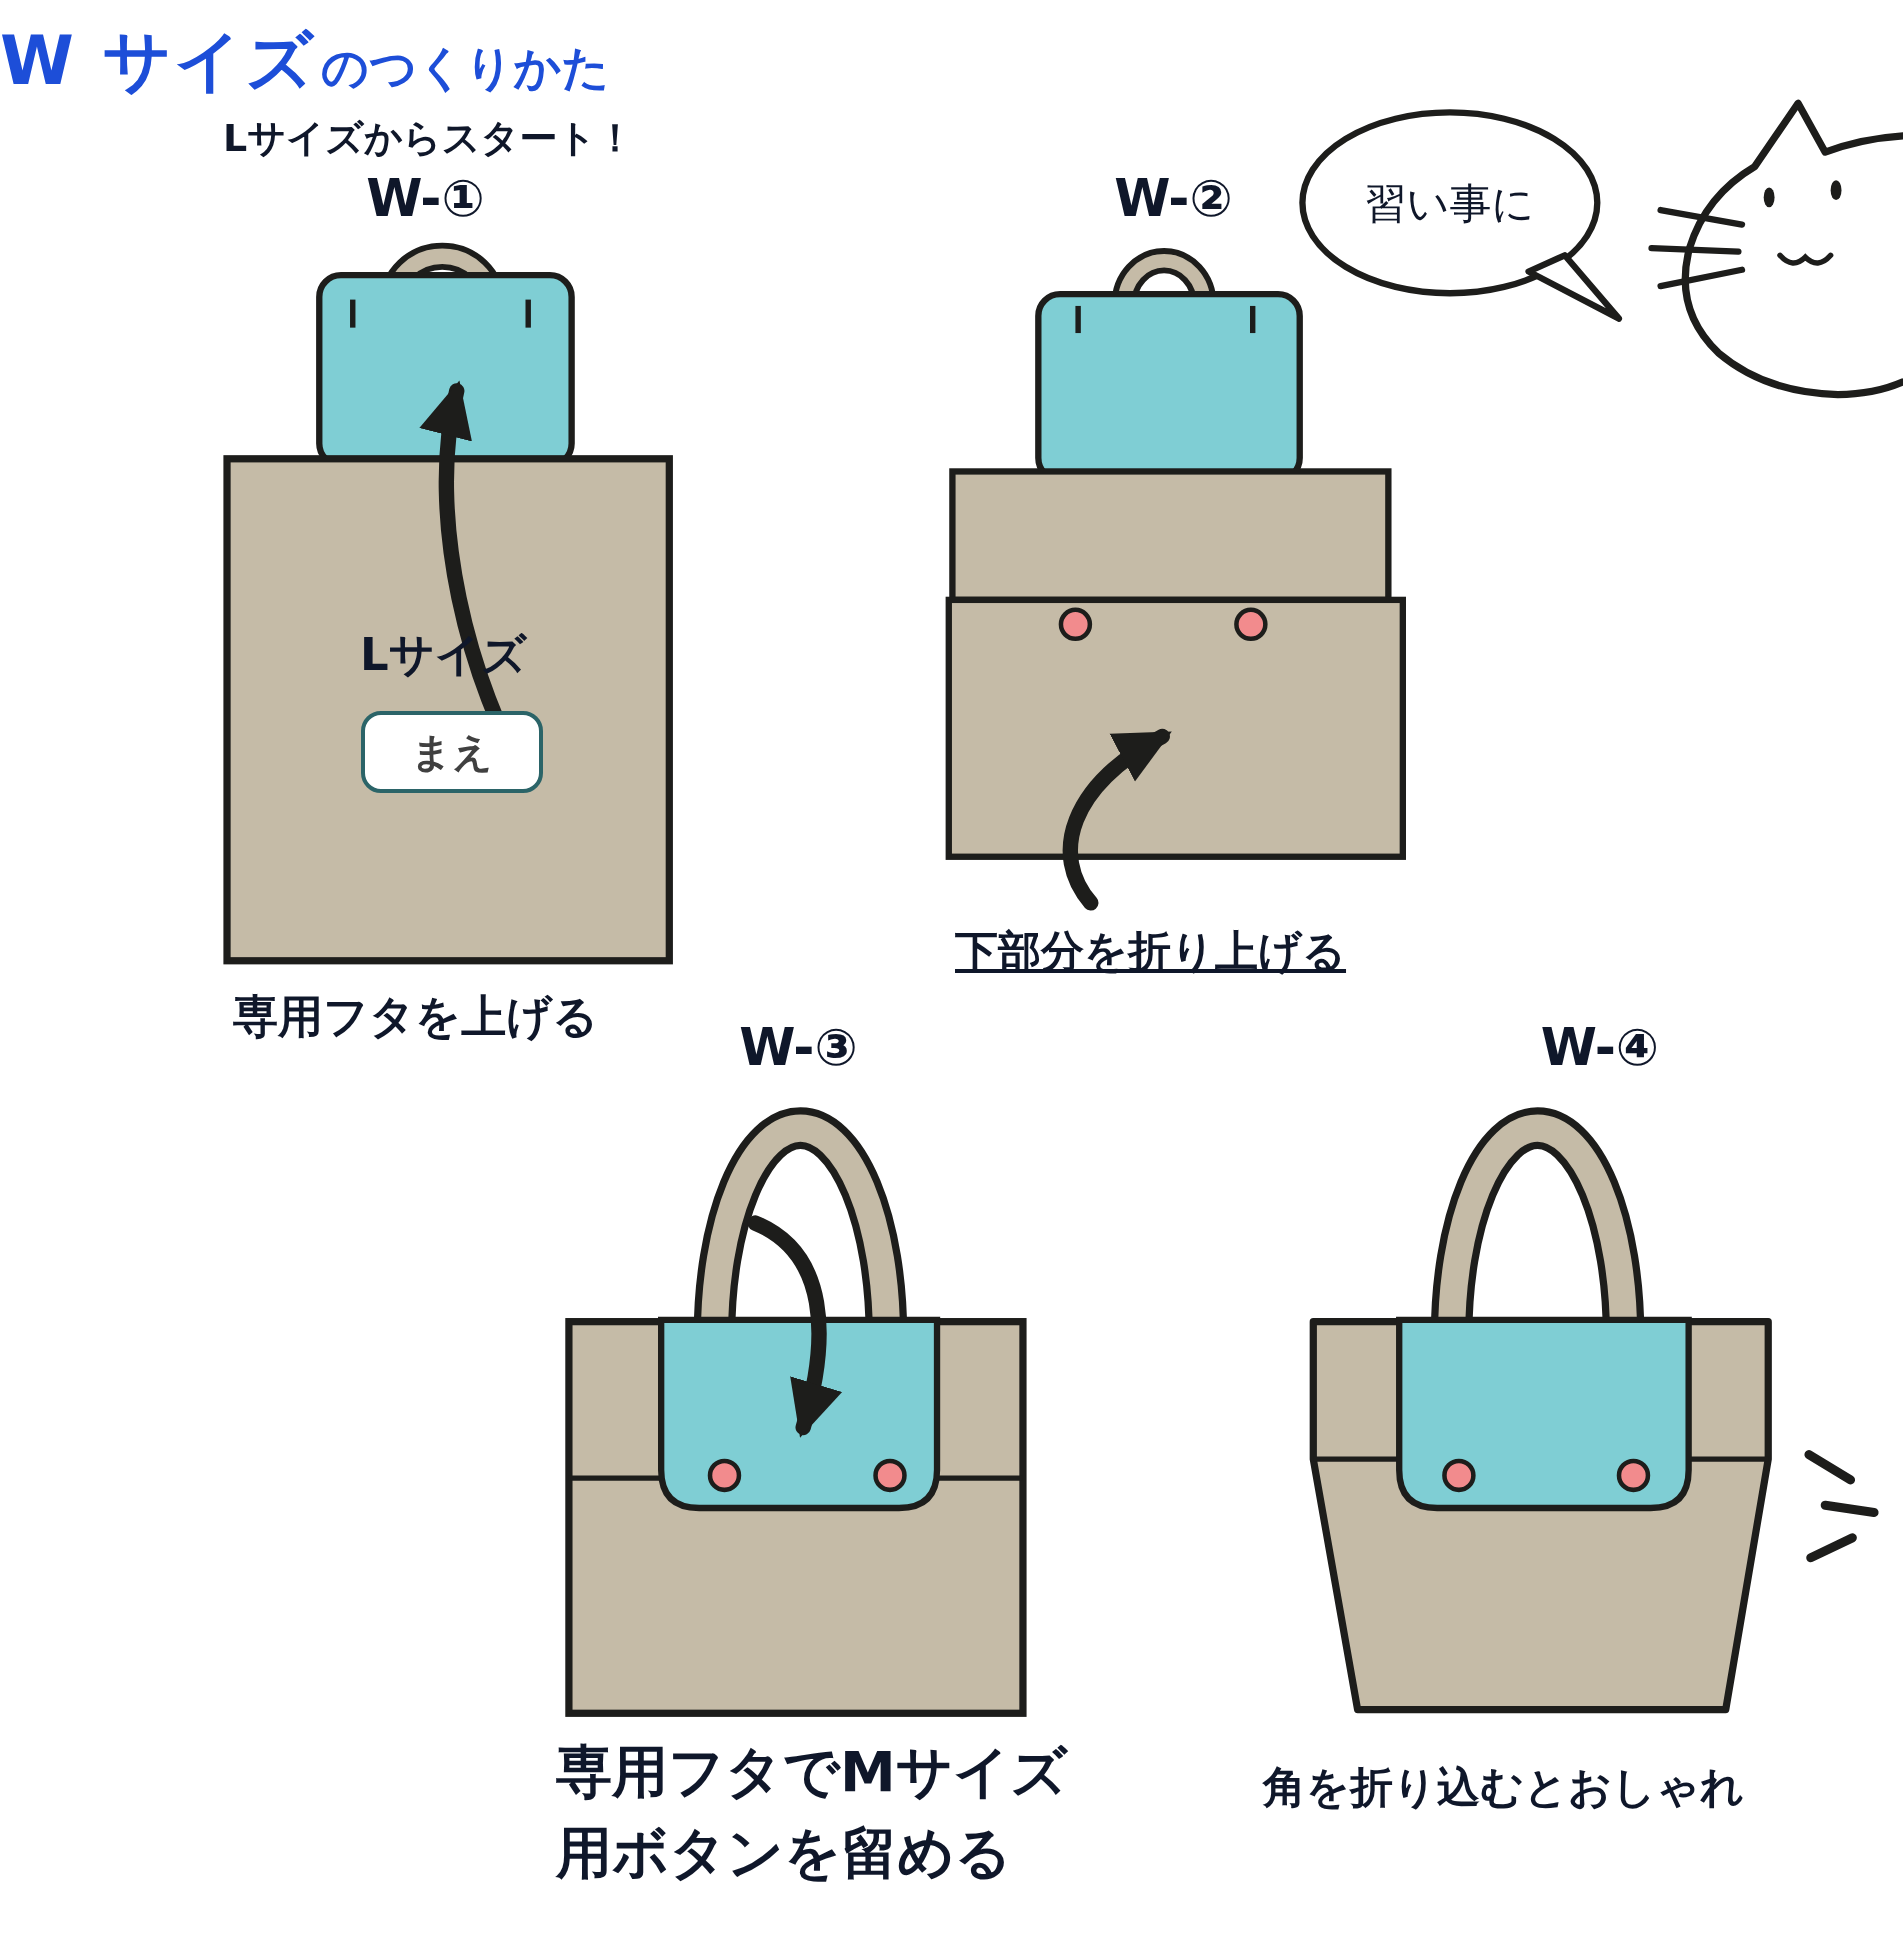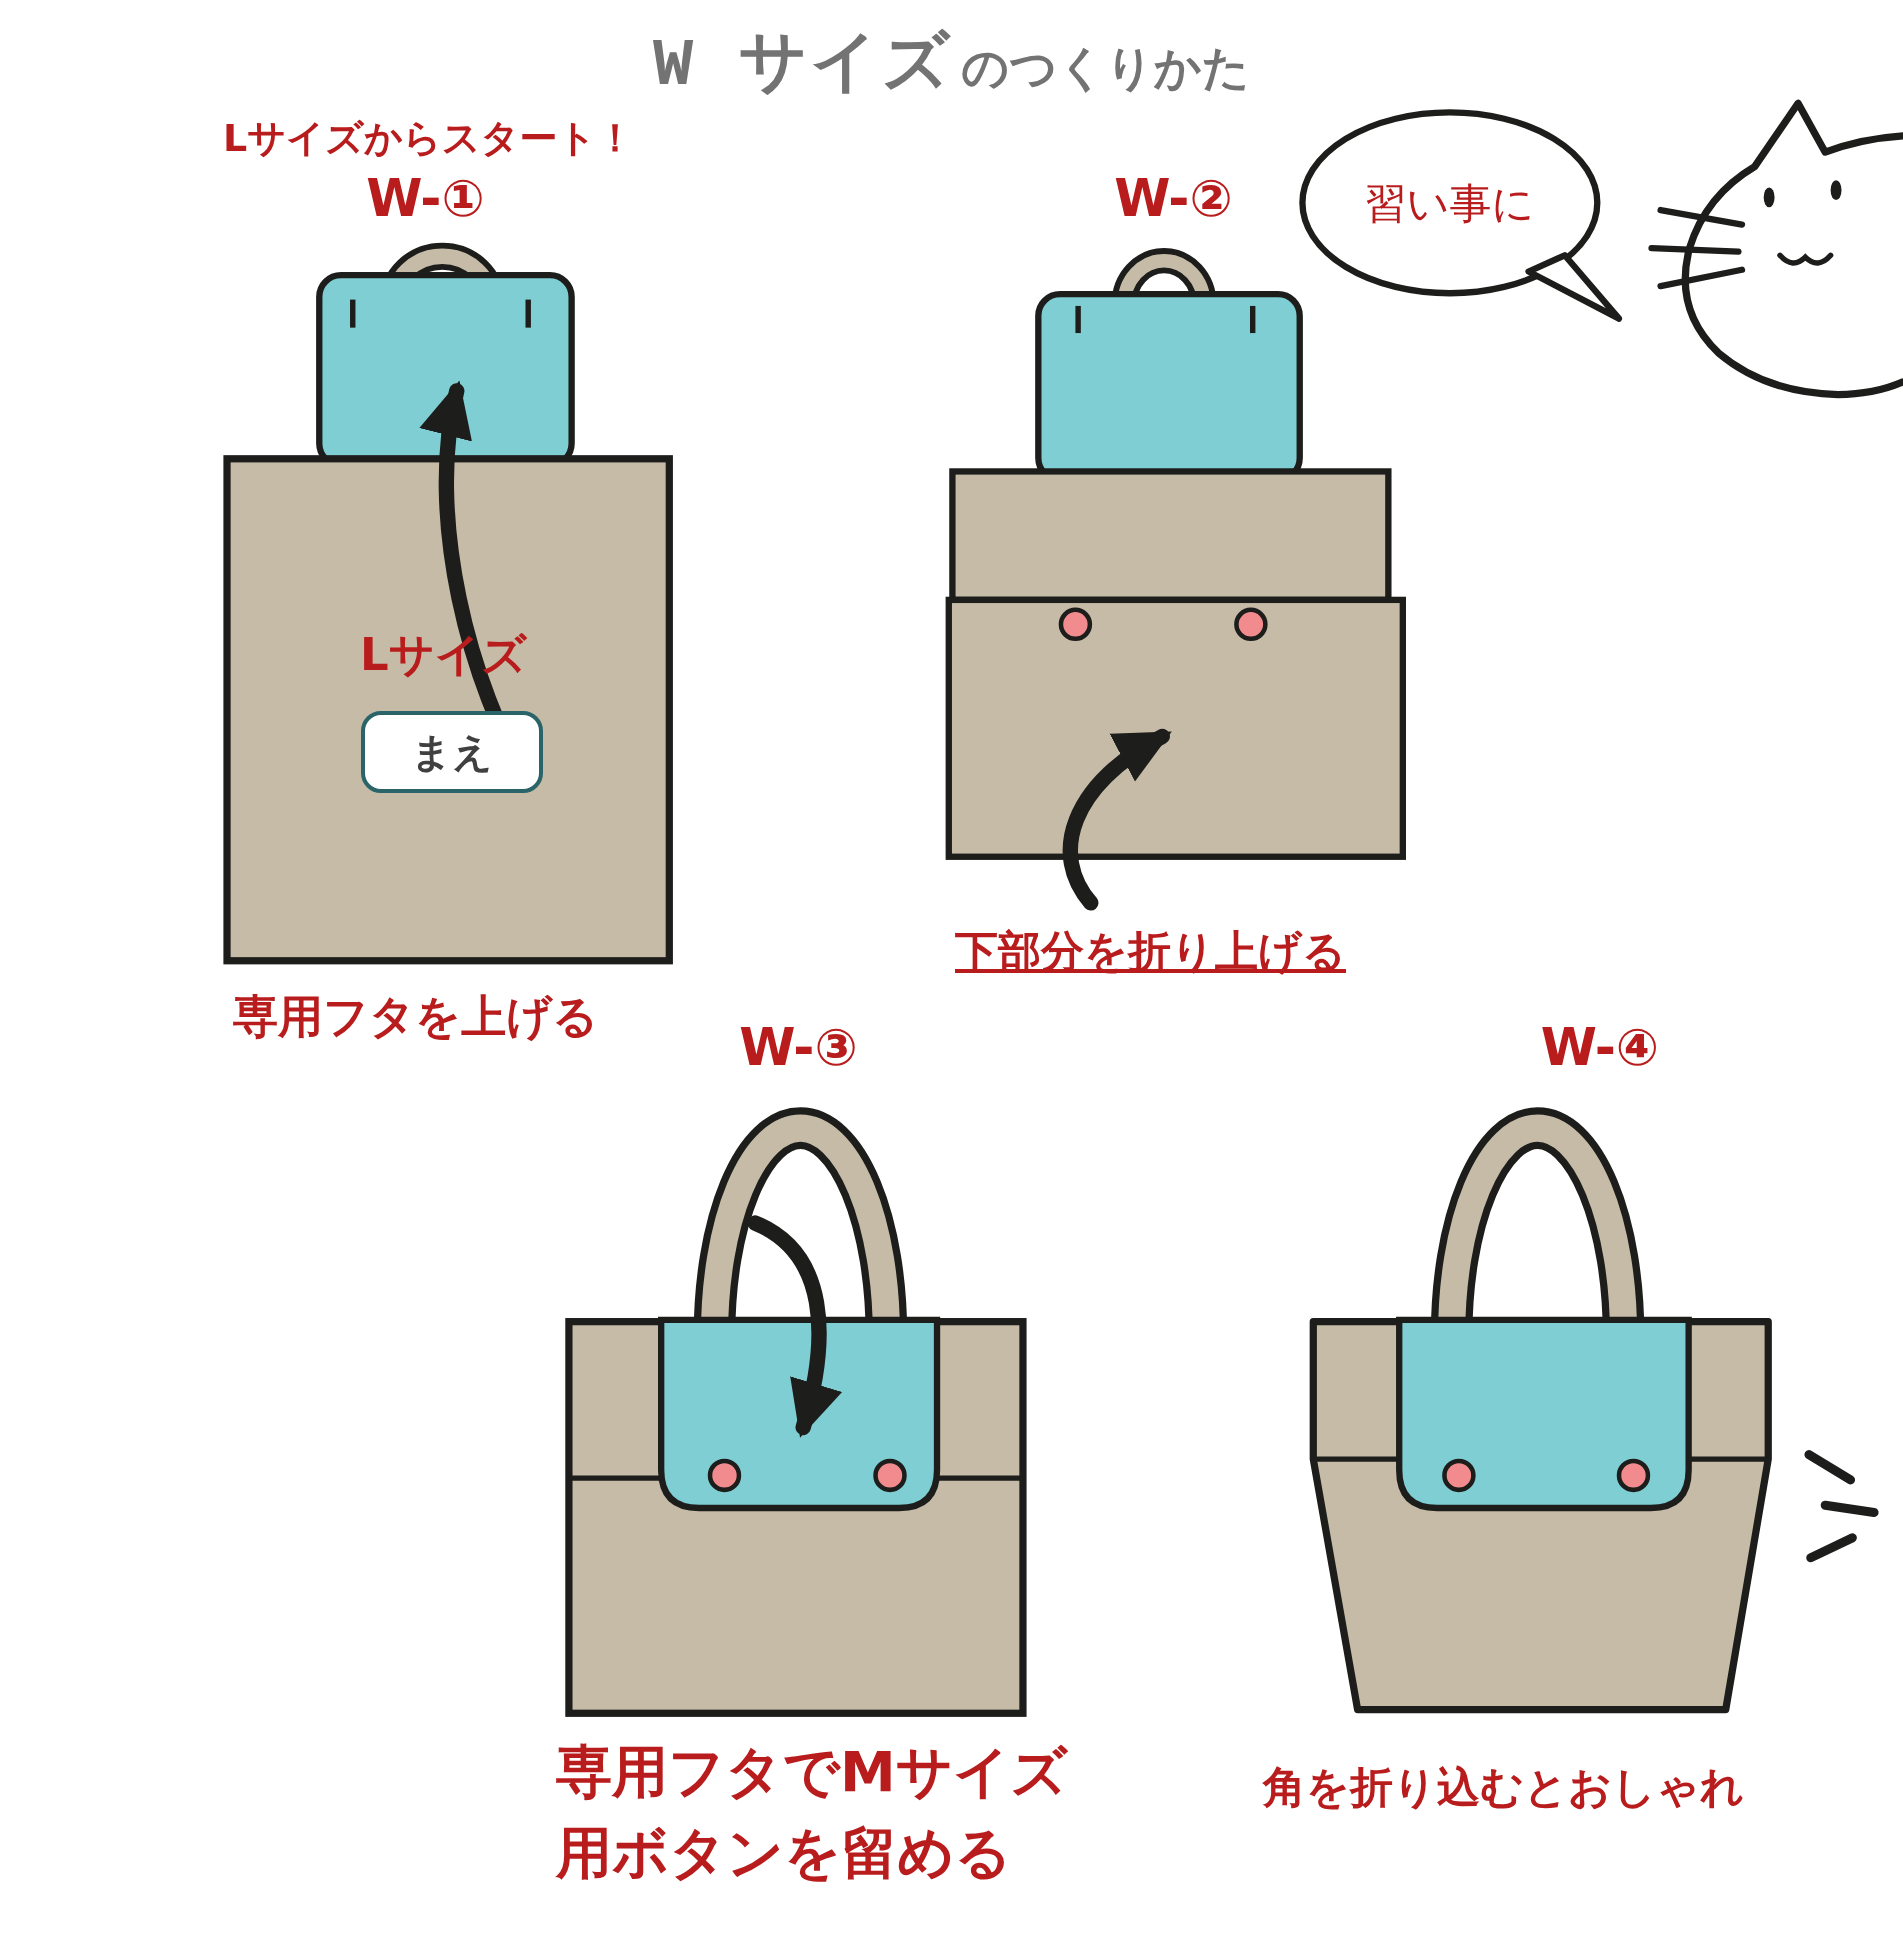--- a/index.html
+++ b/index.html
@@ -17,32 +17,30 @@
     color: #1d1d1b;
   }
   .art {
     position: absolute;
     left: 0;
     top: 0;
   }
   .t {
     position: absolute;
     font-weight: 700;
-    color: #b91c1c;
+    color: #0f172a;
     white-space: nowrap;
     line-height: 1.2;
   }
   .title {
     position: absolute;
     top: 16.3px;
     left: 0;
     width: 1903px;
-    text-align: center;
-    color: #737373;
-    font-family: Liberation Mono, monospace;
+    color: #1d4ed8;
   }
   .title-main {
     font-size: 67px;
     font-weight: 900;
     letter-spacing: 2.7px;
   }
   .title-suffix {
     font-size: 47px;
     font-weight: 900;
   }

